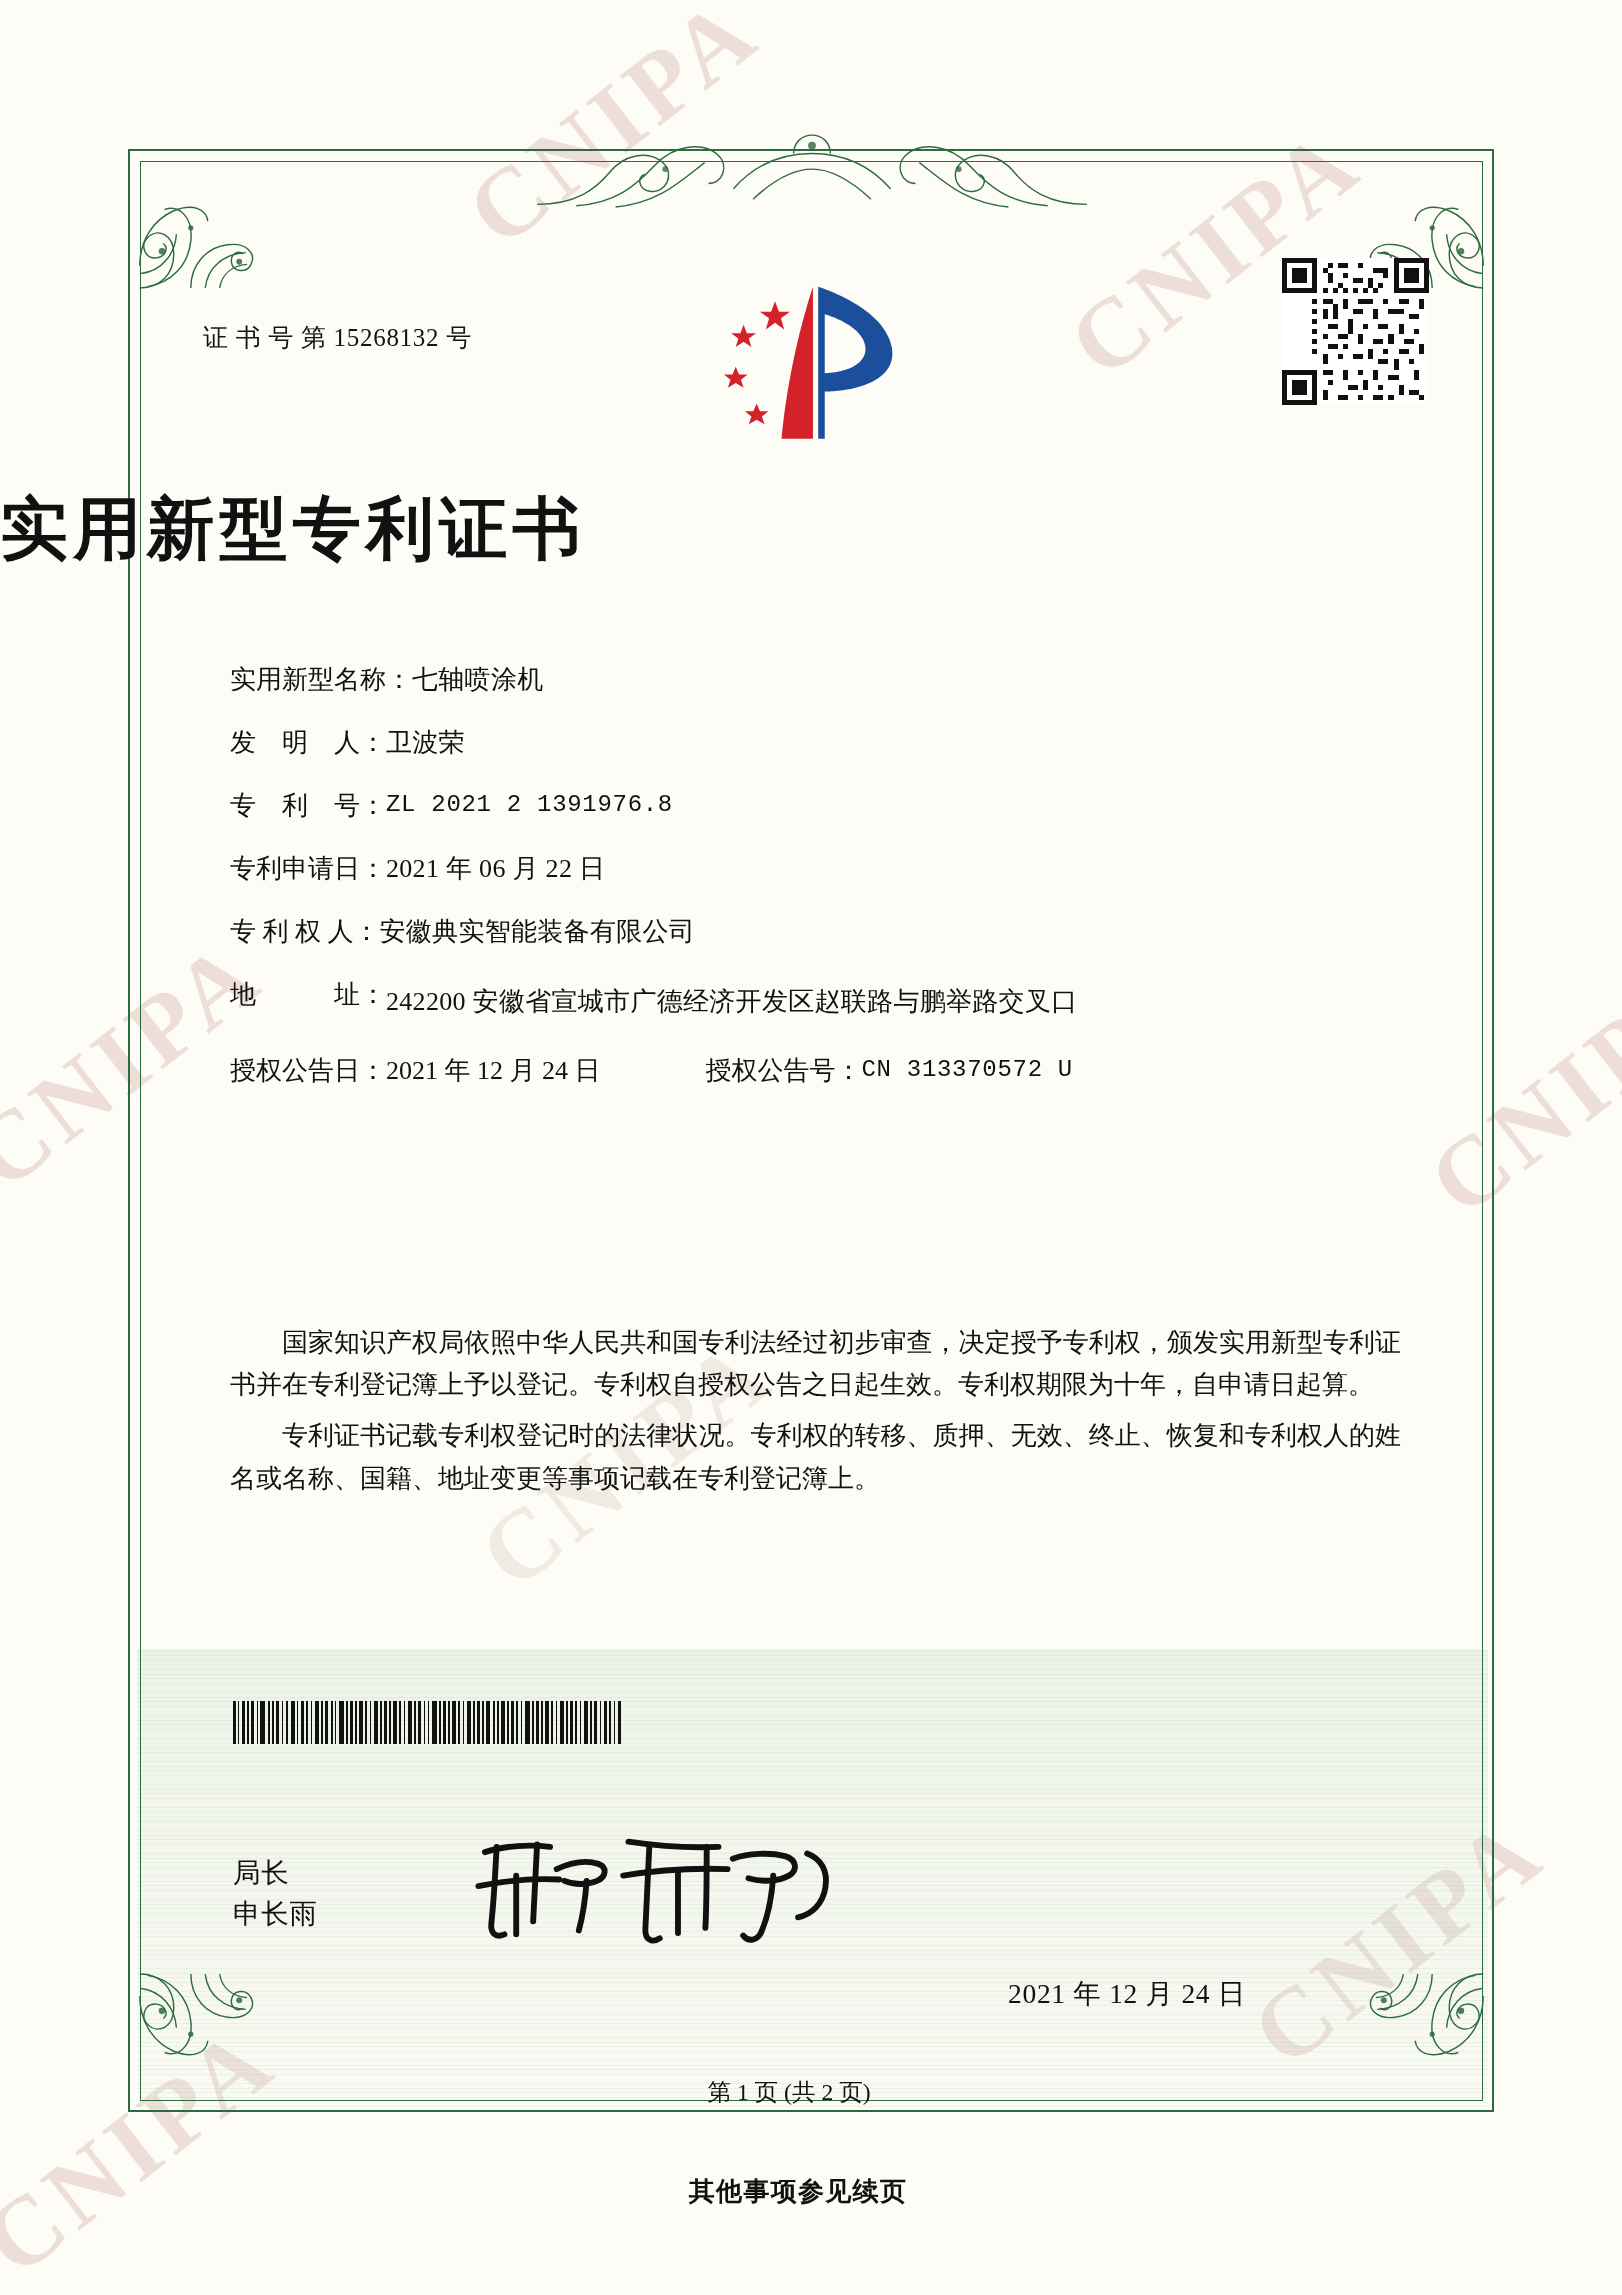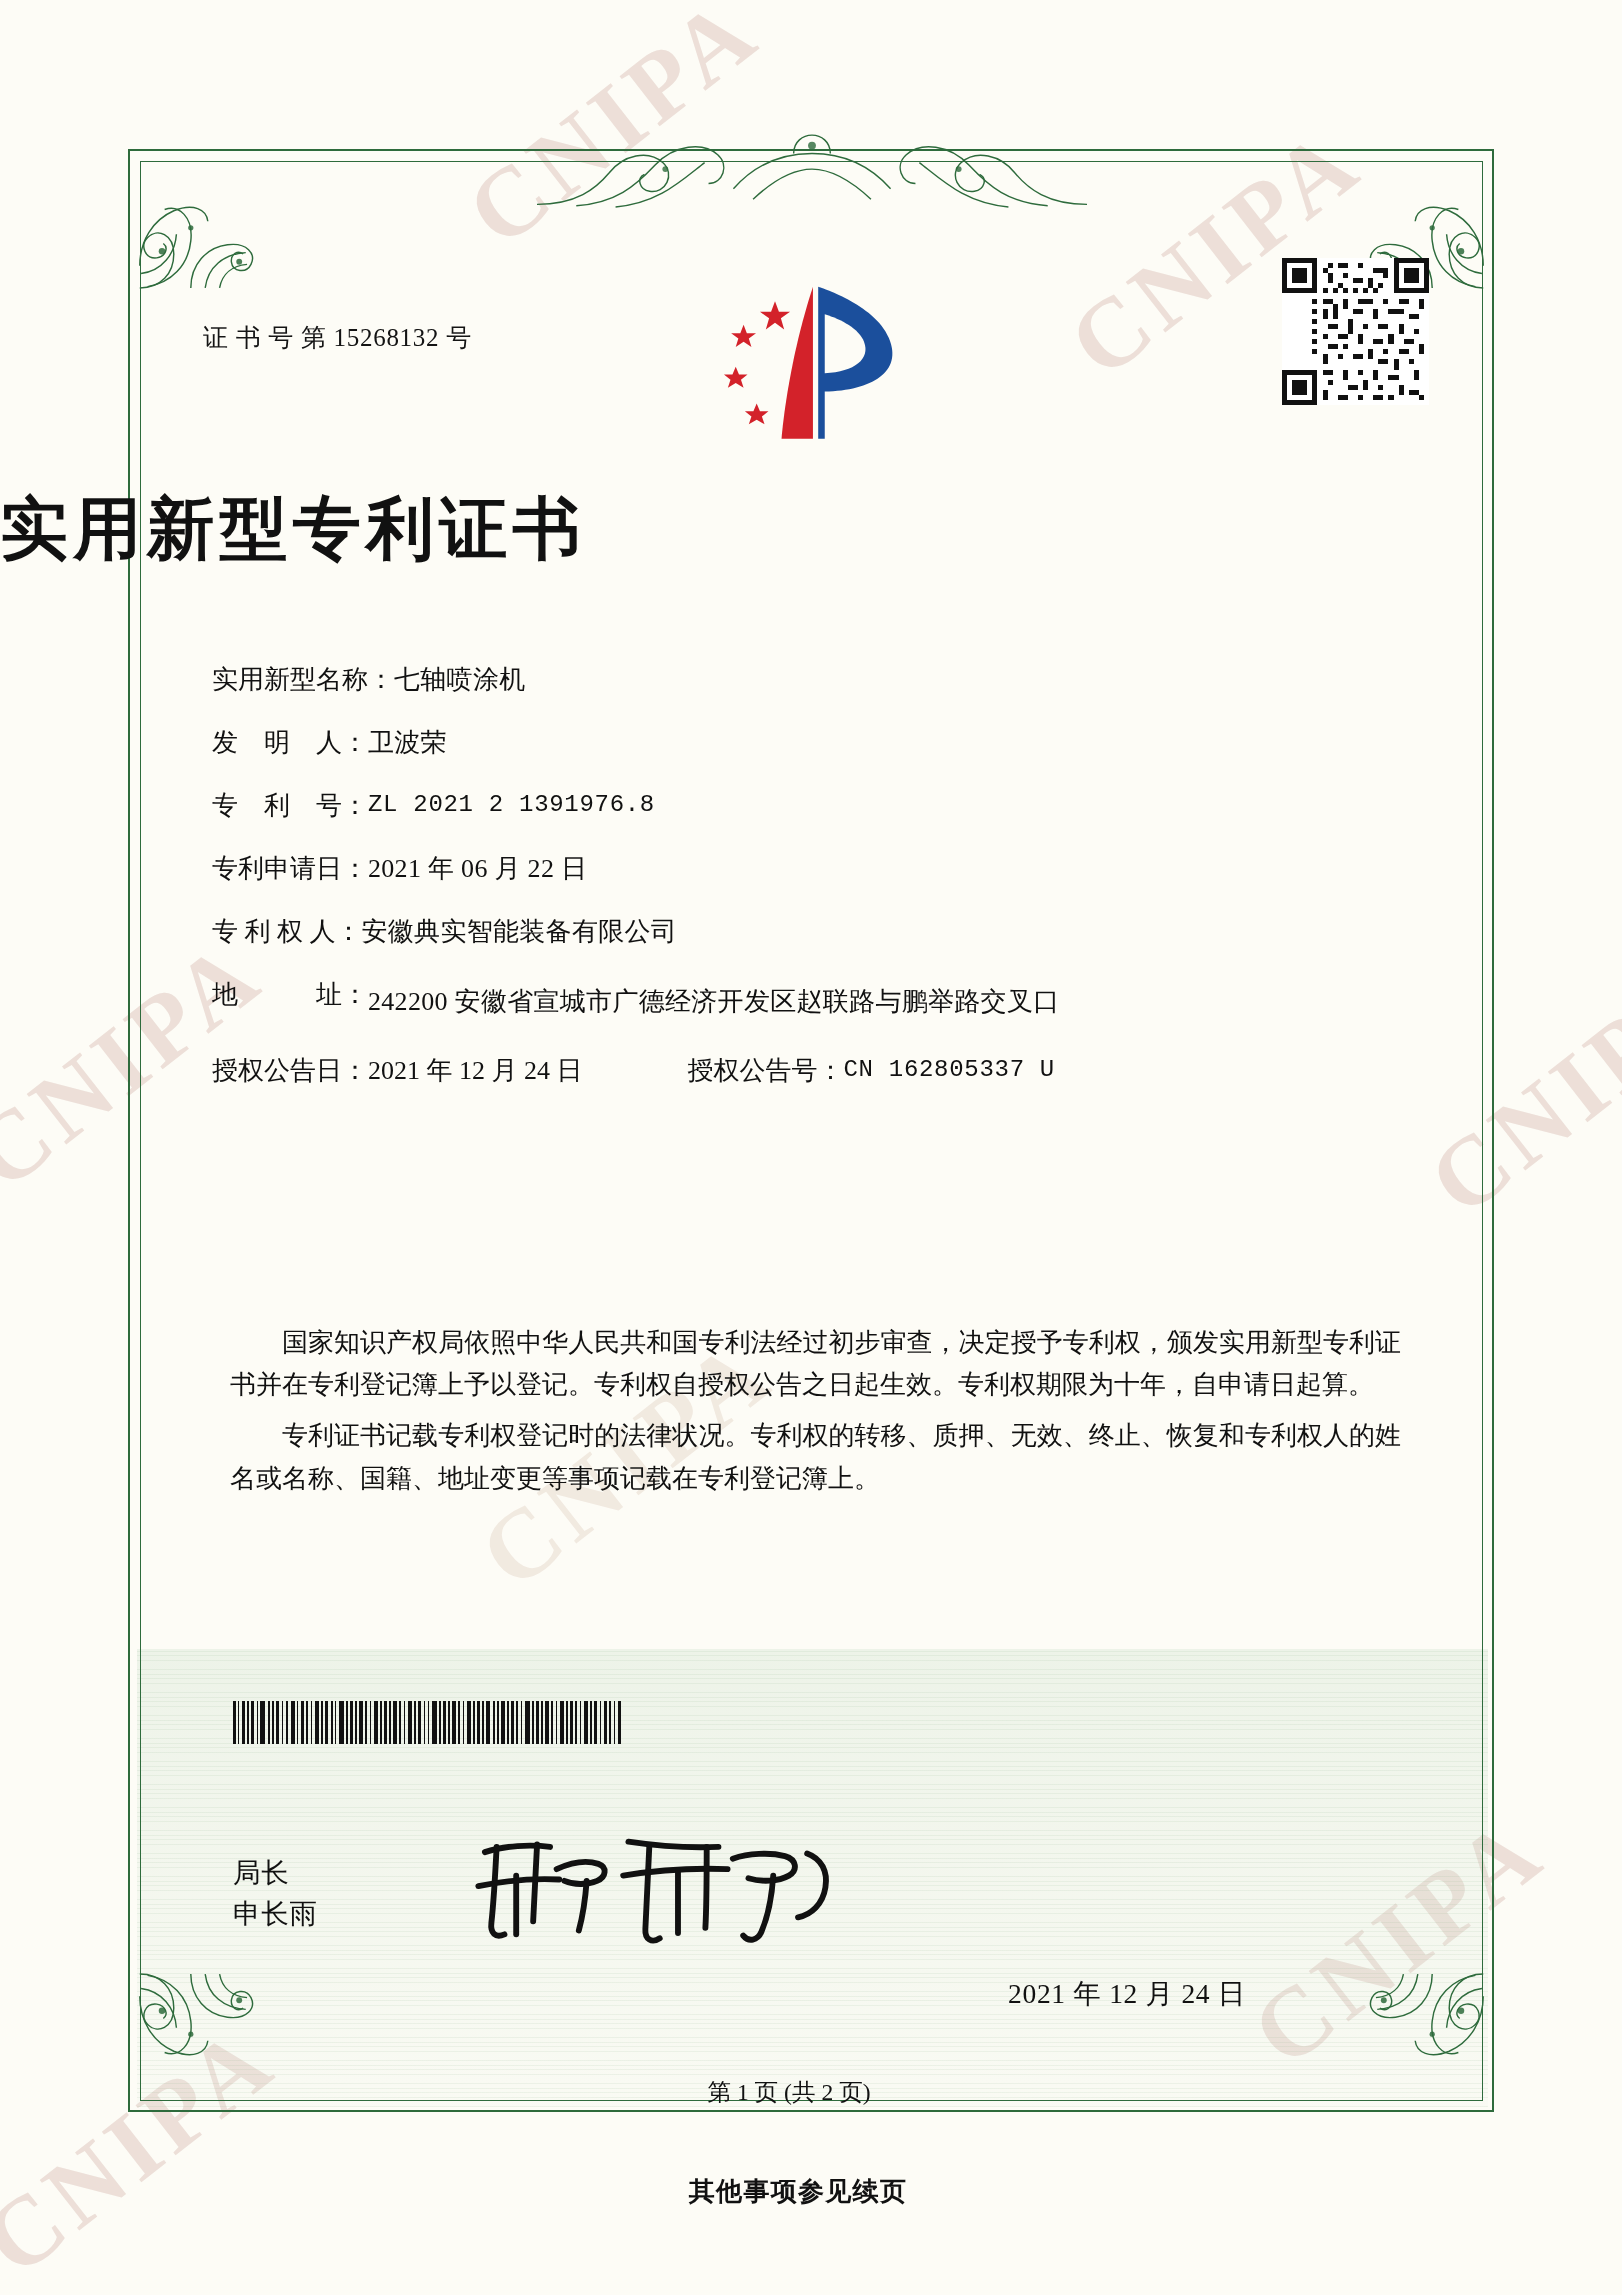--- a/index.html
+++ b/index.html
@@ -147,21 +147,21 @@
     font-family: "Liberation Serif", "DejaVu Serif", serif;
     font-weight: bold;
     font-size: 68px;
     letter-spacing: 5.2px;
     color: #111111;
   }
 
   
   .fields {
     position: absolute;
-    left: 212px;
+    left: 230px;
     top: 667px;
     width: 1178px;
     font-size: 26px;
     color: #111111;
     line-height: 1.0;
   }
   .row {
     display: flex;
     align-items: flex-start;
     margin-bottom: 37px;
@@ -532,21 +532,21 @@
     </div>
     <div class="row addr">
       <span class="lbl">地　　　址：</span>
       <span class="val">242200 安徽省宣城市广德经济开发区赵联路与鹏举路交叉口</span>
     </div>
     <div class="row pubrow">
       <span class="pub-left">授权公告日：</span>
       <span class="pub-left">2021 年 12 月 24 日</span>
       <span class="pub-gap"></span>
       <span class="pub-right">授权公告号：</span>
-      <span class="pub-right pub-num">CN 162805337 U</span>
+      <span class="pub-right pub-num">CN 313370572 U</span>
     </div>
   </div>
 
   <div class="paras">
     <p>国家知识产权局依照中华人民共和国专利法经过初步审查，决定授予专利权，颁发实用新型专利证书并在专利登记簿上予以登记。专利权自授权公告之日起生效。专利权期限为十年，自申请日起算。</p>
     <p>专利证书记载专利权登记时的法律状况。专利权的转移、质押、无效、终止、恢复和专利权人的姓名或名称、国籍、地址变更等事项记载在专利登记簿上。</p>
   </div>
 
   <div class="barcode">
     <svg viewBox="0 0 640 66" preserveAspectRatio="none" shape-rendering="crispEdges">

